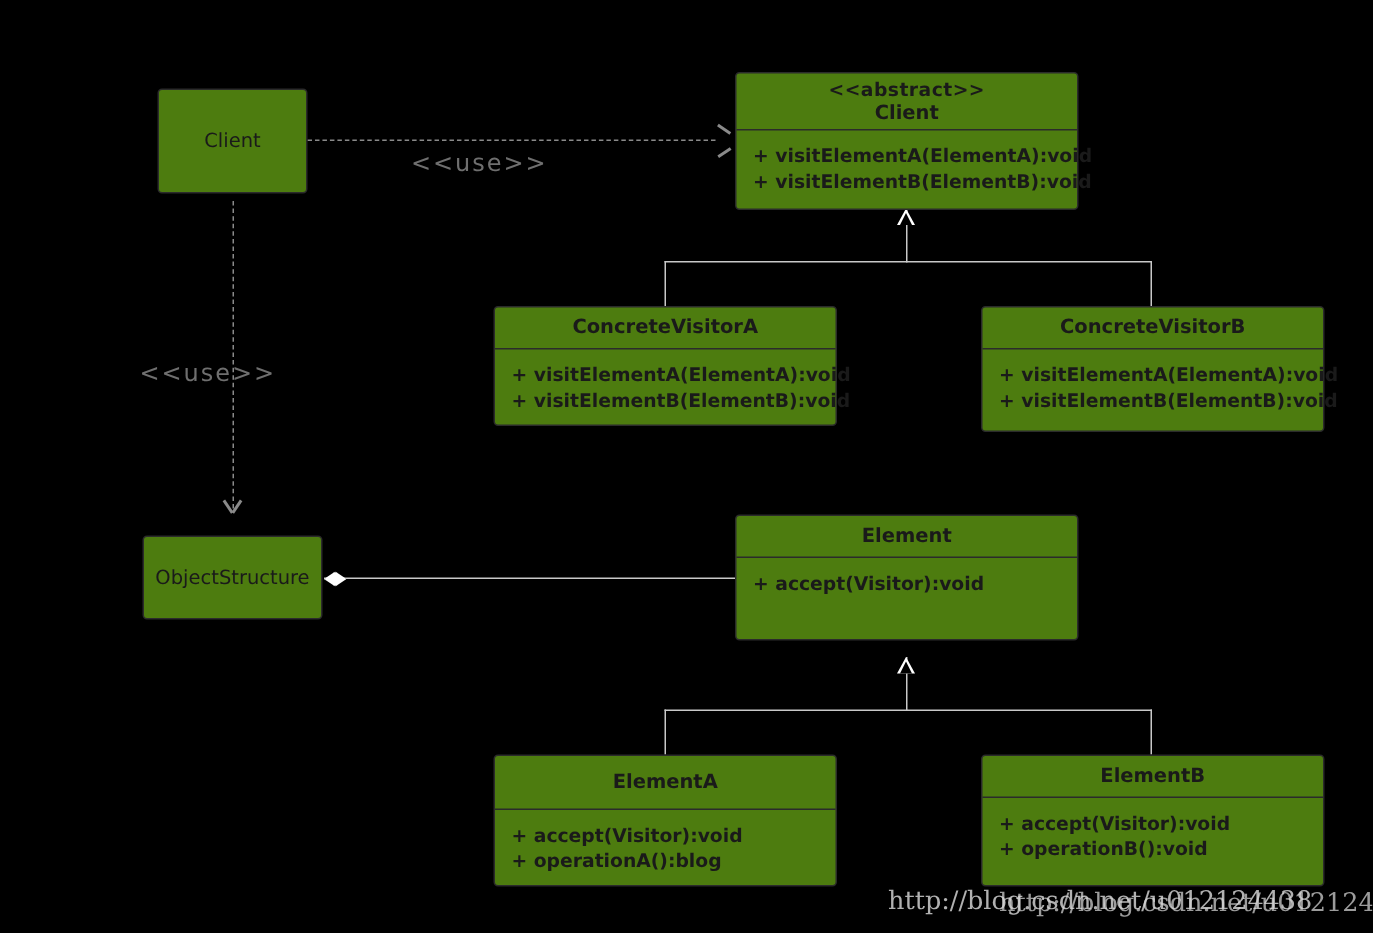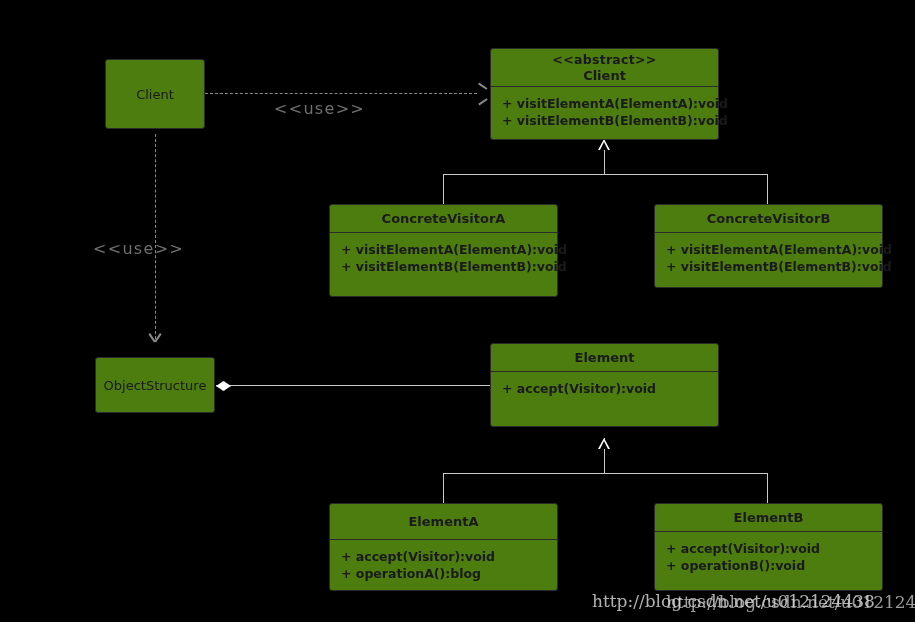--- a/index.html
+++ b/index.html
@@ -218,21 +218,21 @@
       <span class="uml-stereotype">&lt;&lt;abstract&gt;&gt;</span>
       <span>Client</span>
     </div>
     <div class="uml-members">
       <div>+ visitElementA(ElementA):void</div>
       <div>+ visitElementB(ElementB):void</div>
     </div>
   </div>
 
   
-  <div class="uml-box" style="left:329px; top:204px; width:229px; height:93px;">
+  <div class="uml-box" style="left:329px; top:204px; width:229px; height:80px;">
     <div class="uml-header with-div" style="height:28px;">
       <span>ConcreteVisitorA</span>
     </div>
     <div class="uml-members">
       <div>+ visitElementA(ElementA):void</div>
       <div>+ visitElementB(ElementB):void</div>
     </div>
   </div>
 
   

